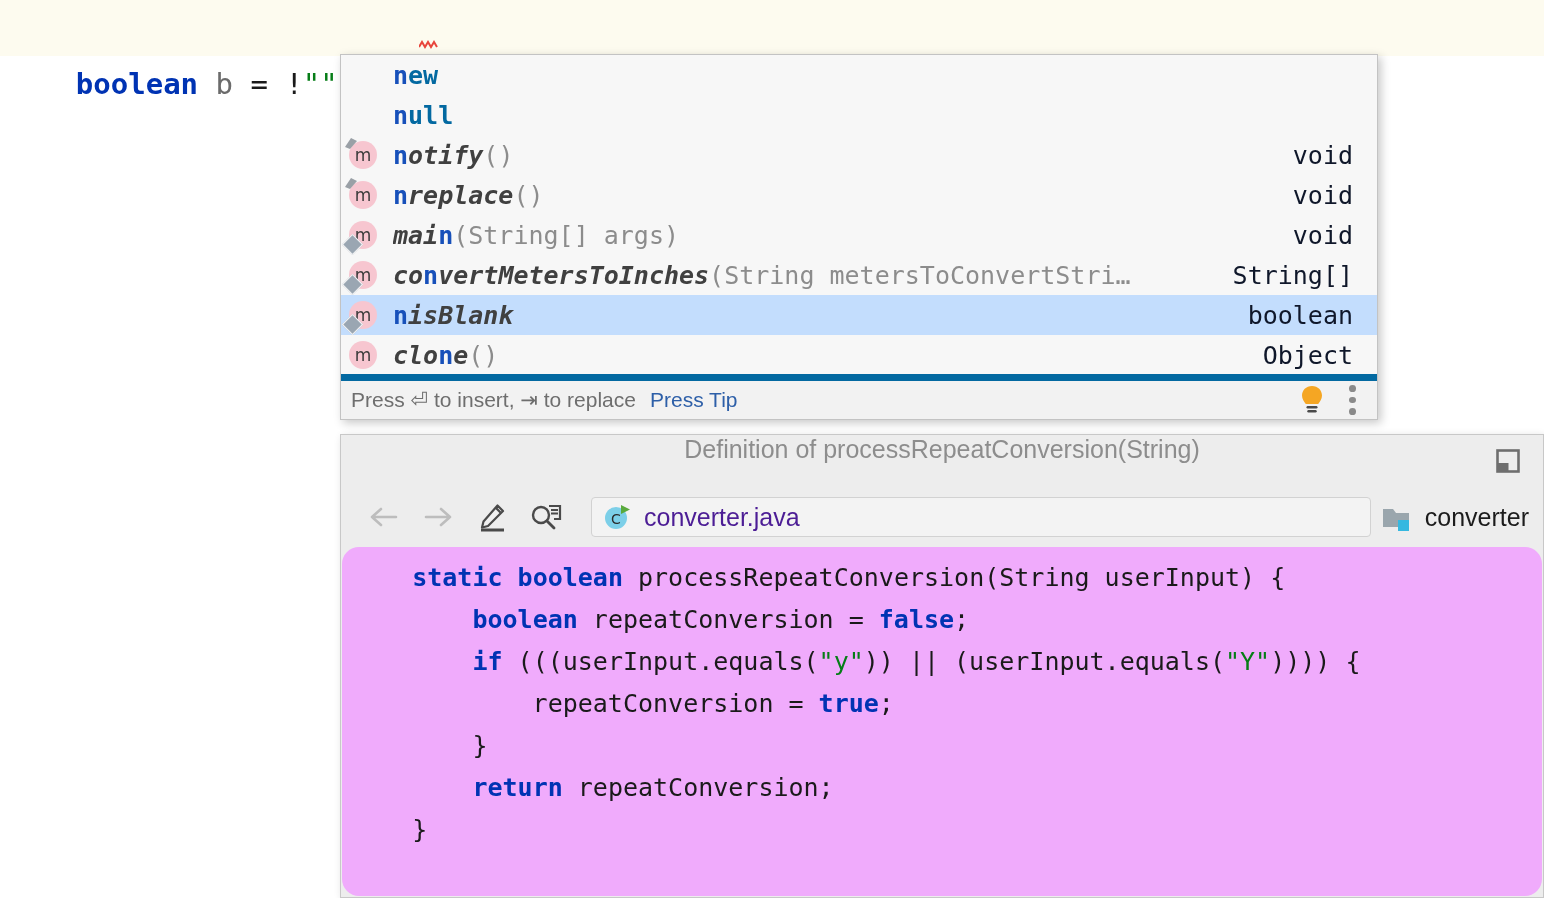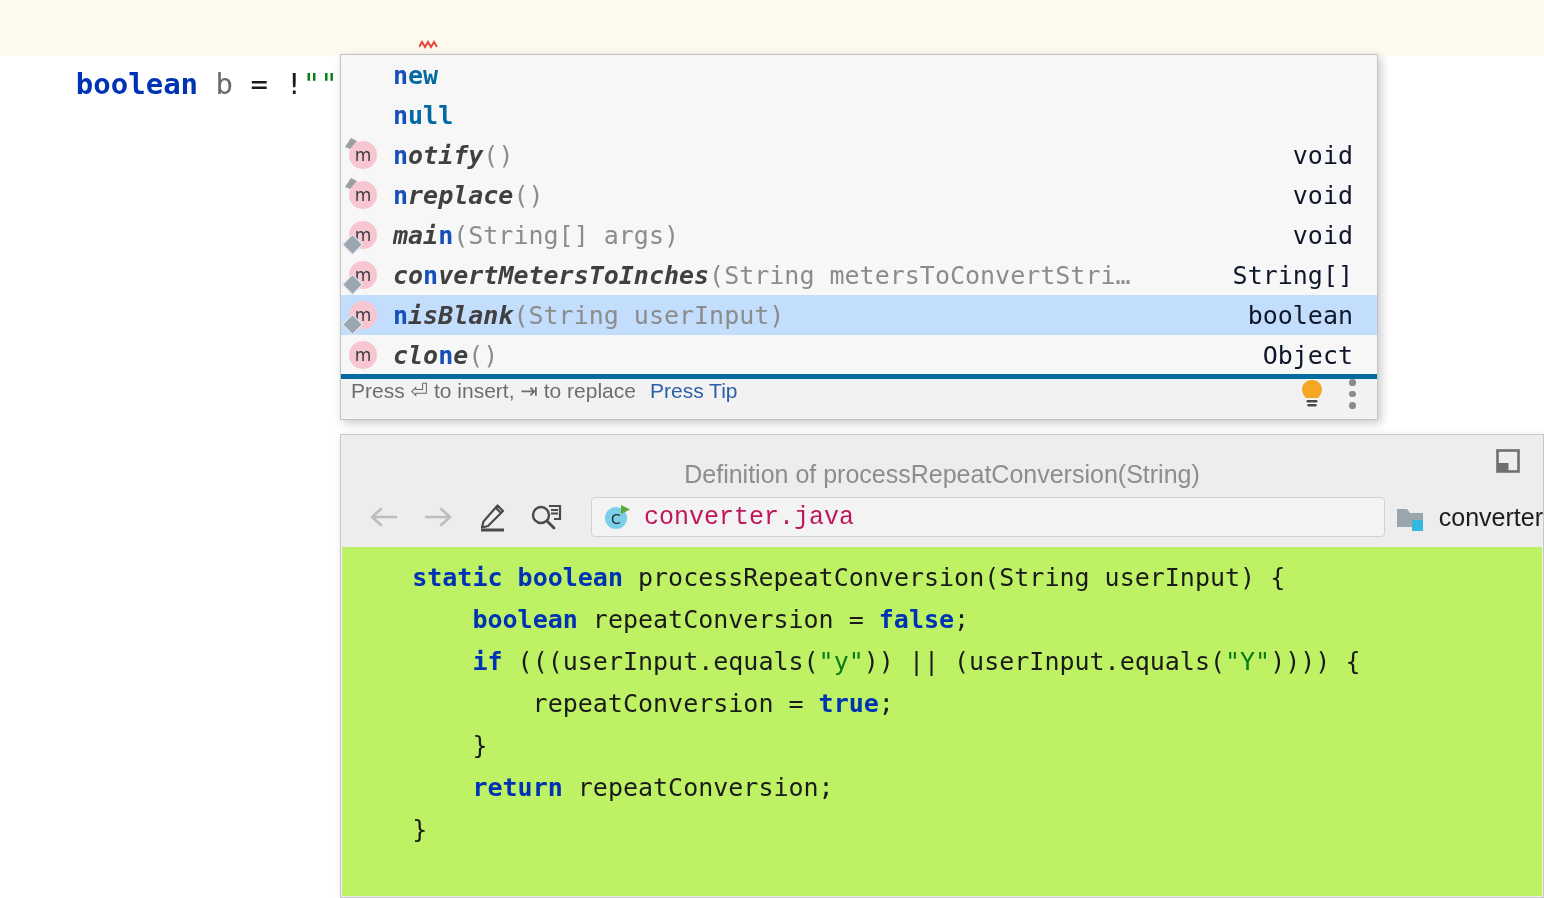--- a/index.html
+++ b/index.html
@@ -77,22 +77,22 @@
   .cmp-match { color:#1750ba; font-weight:700; }
   .cmp-params { color:#8c8c8c; font-weight:400; }
   .cmp-kw { font-weight:700; color:#0369a1; }
   .cmp-type {
     color:#0f172a; font-weight:400;
     padding-right:24px; text-align:right; white-space:pre;
   }
 
   .cmp-footer {
     position:absolute; left:0; bottom:0; width:100%; height:45px;
-    background:#f2f2f2; border-top:5px solid #0369a1;
-    display:flex; 
+    background:#f2f2f2; border-top:7px solid #0369a1;
+    display:flex; align-items:center;
     box-sizing:border-box; padding:0 14px 0 10px;
   }
   .footer-text {
     font-family:"Liberation Sans",sans-serif; font-size:21px; color:#6e6e6e;
     white-space:pre;
   }
   .footer-link {
     font-family:"Liberation Sans",sans-serif; font-size:21px; color:#2d5fa8;
     margin-left:14px; cursor:pointer;
   }
@@ -106,57 +106,58 @@
   .def-popup {
     position:absolute; left:340px; top:434px; width:1204px; height:464px;
     background:#ededed;
     border:1px solid #c8c8c8;
     box-sizing:border-box;
     box-shadow: 2px 2px 8px rgba(0,0,0,0.14);
     overflow:hidden;
   }
   .def-header {
     position:relative; height:54px; background:#ededed;
-    display:flex; align-items:flex-end; justify-content:center;
+    display:flex; align-items:flex-start; justify-content:center;
   }
   .def-title {
     font-family:"Liberation Sans",sans-serif; font-size:25px; color:#8d8d8d;
   }
   .def-pin { position:absolute; right:22px; top:13px; width:26px; height:26px; }
 
   .def-toolbar {
     height:56px; display:flex; align-items:center;
     padding:0 0 0 16px; box-sizing:border-box; background:#ededed;
   }
   .tb-btn { width:54px; height:44px; display:flex; align-items:center; justify-content:center; }
   .file-field {
     flex:1; height:40px; margin:0 10px 0 18px;
     background:#f3f3f3; border:1px solid #d2d2d2; border-radius:4px;
     display:flex; align-items:center; padding-left:10px; box-sizing:border-box;
   }
   .file-name {
-    font-family:Liberation Mono, monospace; font-size:25px; color:#be185d;
+    font-family:Liberation Sans, sans-serif; font-size:25px; color:#4c1d95;
     margin-left:12px;
   }
-  .module-box { display:flex; align-items:flex-start; }
+  .module-box { display:flex; align-items:flex-start; padding-right:14px; }
   .module-name {
     font-family:"Liberation Sans",sans-serif; font-size:25px; color:#1c1c1c;
     margin-left:12px;
   }
 
   .def-code {
     position:absolute; left:1px; right:1px; top:112px; bottom:1px;
-    background:#bef264;
+    background:#f0abfc;
     font-family:"DejaVu Sans Mono","Liberation Mono",monospace;
     font-size:25px; line-height:42px;
     white-space:pre;
     color:#1a1a1a;
     padding-top:10px;
     box-sizing:border-box;
     overflow:hidden;
+    border-radius:17px;
   }
   .def-code .ln { padding-left:10px; }
 </style>
 </head>
 <body>
 
 <div class="root">
 
   <div class="editor-line">
     <span class="pad"></span><span id="editor-line-content"><span class="kw">boolean</span><span class="ident-gray"> b </span><span class="op">= </span><span class="op">!</span><span class="str">""</span><span class="op">.isBlank</span><span class="brace-hl">(</span><span class="op">n</span><span class="caret"></span><span class="brace-hl">)</span></span>
@@ -170,21 +171,21 @@
         <div class="cmp-row"><div class="cmp-icon-slot"></div><div class="cmp-name-wrap"><span class="cmp-match">n</span><span class="cmp-kw">ew</span></div><div class="cmp-type"></div></div>
         <div class="cmp-row"><div class="cmp-icon-slot"></div><div class="cmp-name-wrap"><span class="cmp-match">n</span><span class="cmp-kw">ull</span></div><div class="cmp-type"></div></div>
         <div class="cmp-row"><div class="cmp-icon-slot"><div class="m-icon">m</div><svg class="final-marker" viewBox="0 0 14 12">
               <path d="M1 10 L7 1 L13 4 L6 12 Z" fill="#9aa0a6"></path>
             </svg></div><div class="cmp-name-wrap"><span class="cmp-match">n</span><span class="cmp-name">otify</span><span class="cmp-params">()</span></div><div class="cmp-type">void</div></div>
         <div class="cmp-row"><div class="cmp-icon-slot"><div class="m-icon">m</div><svg class="final-marker" viewBox="0 0 14 12">
               <path d="M1 10 L7 1 L13 4 L6 12 Z" fill="#9aa0a6"></path>
             </svg></div><div class="cmp-name-wrap"><span class="cmp-match">n</span><span class="cmp-name">replace</span><span class="cmp-params">()</span></div><div class="cmp-type">void</div></div>
         <div class="cmp-row"><div class="cmp-icon-slot"><div class="m-icon">m</div><div class="static-diamond"></div></div><div class="cmp-name-wrap"><span class="cmp-name">mai</span><span class="cmp-match">n</span><span class="cmp-params">(String[] args)</span></div><div class="cmp-type">void</div></div>
         <div class="cmp-row"><div class="cmp-icon-slot"><div class="m-icon">m</div><div class="static-diamond"></div></div><div class="cmp-name-wrap"><span class="cmp-name">co</span><span class="cmp-match">n</span><span class="cmp-name">vertMetersToInches</span><span class="cmp-params">(String metersToConvertStri…</span></div><div class="cmp-type">String[]</div></div>
-        <div class="cmp-row selected"><div class="cmp-icon-slot"><div class="m-icon">m</div><div class="static-diamond"></div></div><div class="cmp-name-wrap"><span class="cmp-match">n</span><span class="cmp-name">isBlank</span><span class="cmp-params">(String userInput)</span></div><div class="cmp-type">boolean</div></div>
+        <div class="cmp-row selected"><div class="cmp-icon-slot"><div class="m-icon">m</div><div class="static-diamond"></div></div><div class="cmp-name-wrap"><span class="cmp-match">n</span><span class="cmp-name">isBlank</span></div><div class="cmp-type">boolean</div></div>
         <div class="cmp-row"><div class="cmp-icon-slot"><div class="m-icon">m</div></div><div class="cmp-name-wrap"><span class="cmp-name">clo</span><span class="cmp-match">n</span><span class="cmp-name">e</span><span class="cmp-params">()</span></div><div class="cmp-type">Object</div></div>
       </div>
 
     <div class="cmp-footer">
       <span class="footer-text">Press ⏎ to insert, ⇥ to replace</span>
       <span class="footer-link">Press Tip</span>
       <span class="footer-spacer"></span>
       <svg class="bulb" viewBox="0 0 26 30" xmlns="http://www.w3.org/2000/svg">
         <path d="M13 1 C7 1 3 5.4 3 10.6 C3 14.4 5.2 16.8 6.8 19 L19.2 19 C20.8 16.8 23 14.4 23 10.6 C23 5.4 19 1 13 1 Z" fill="#f5a623"></path>
         <rect x="7.5" y="21" width="11" height="2.4" rx="1.2" fill="#4a4a4a"></rect>

